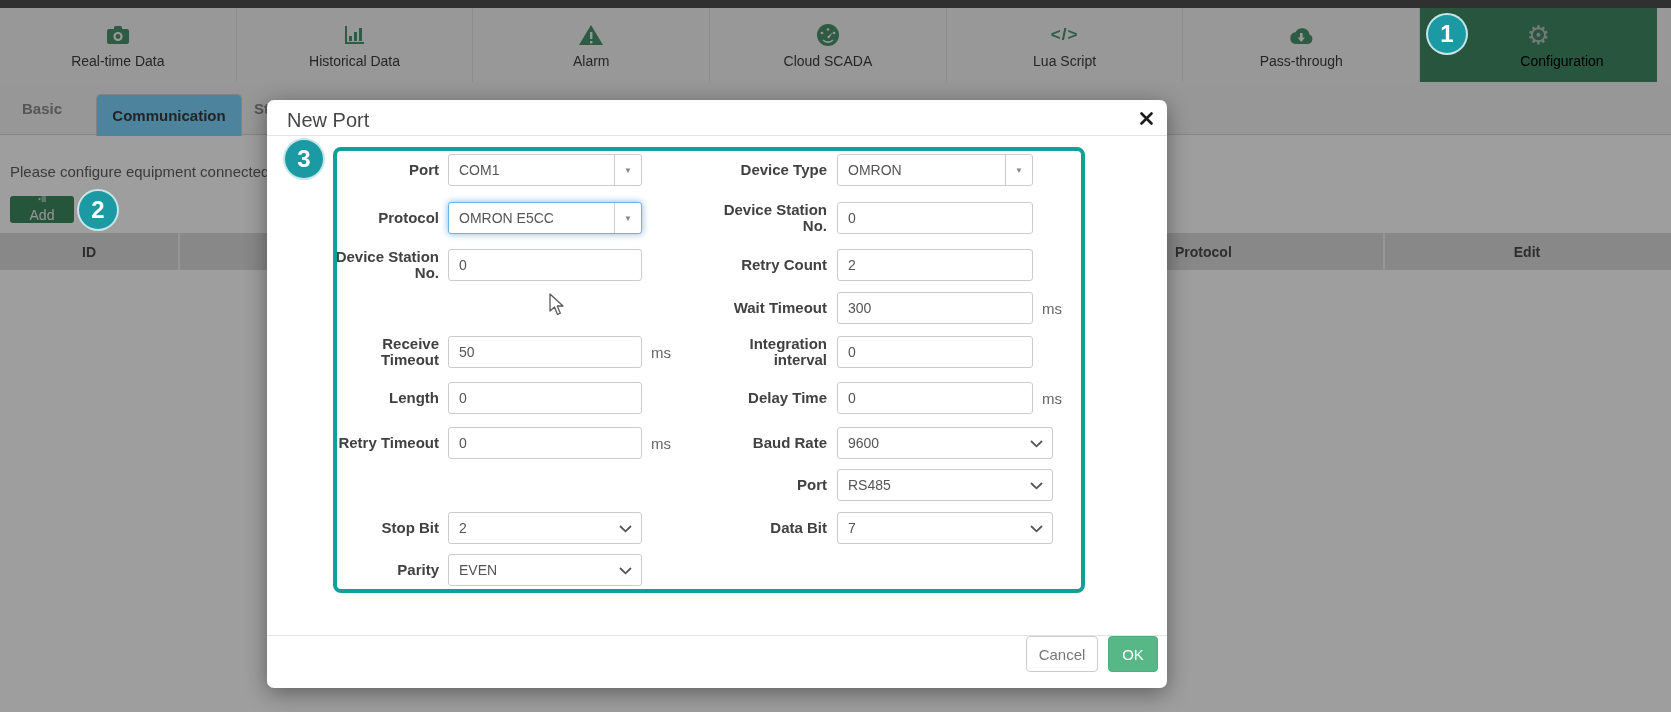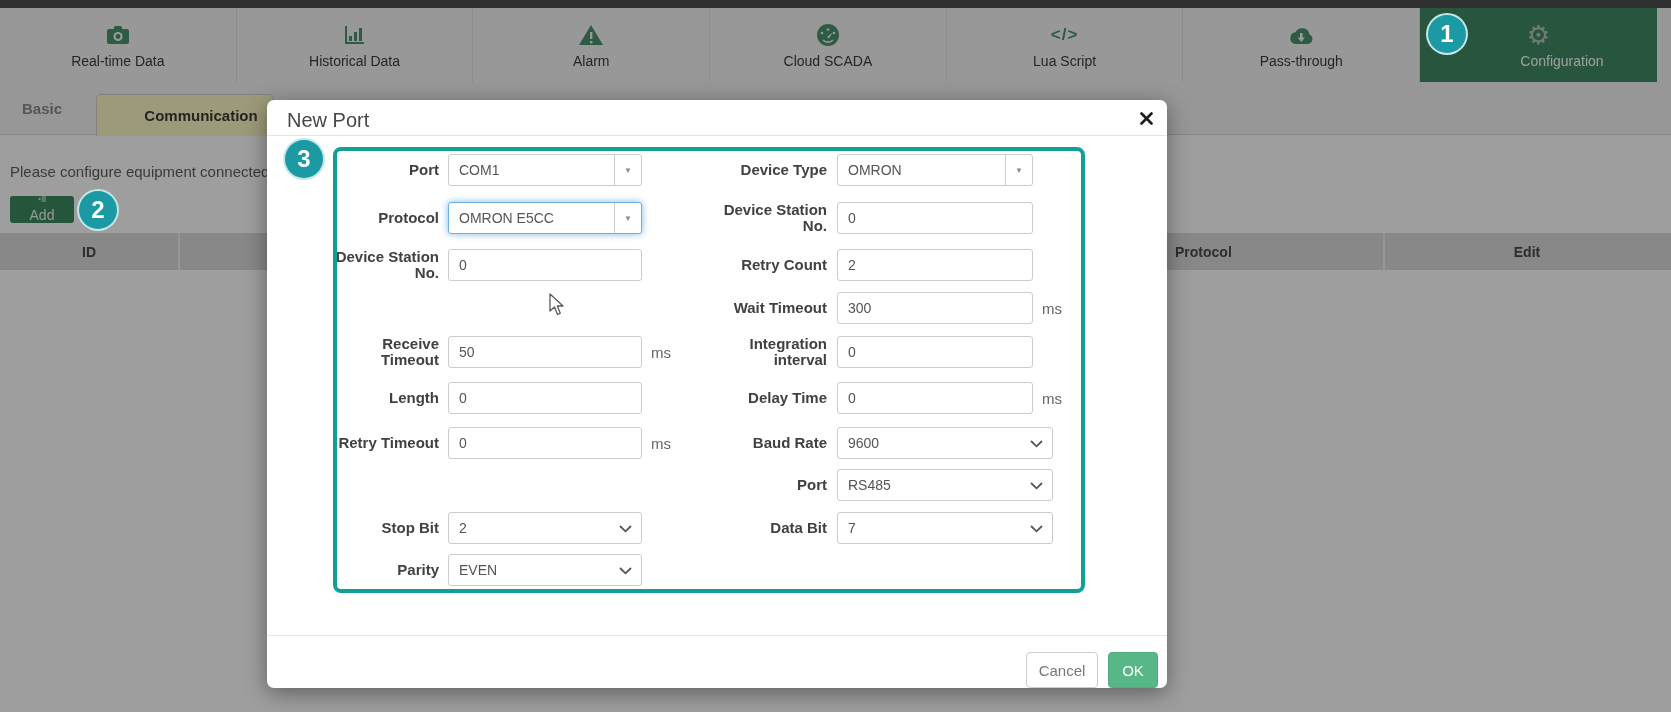--- a/index.html
+++ b/index.html
@@ -5,28 +5,28 @@
   html,body{margin:0;padding:0;background:#fff;font-family:"Liberation Sans",sans-serif;}
   .screen{position:relative;width:1671px;height:712px;overflow:hidden;background:#fff;}
   
   .topstrip{position:absolute;left:0;top:0;width:1671px;height:8px;background:#4e4e4e;}
   
   .nav{position:absolute;left:0;top:8px;width:1671px;height:74px;background:#f6f6f6;border-bottom:1px solid #dcdcdc;display:flex;}
   .nav-item{width:236.7px;height:74px;display:flex;flex-direction:column;align-items:center;justify-content:center;border-right:1px solid #e4e4e4;box-sizing:border-box;cursor:pointer;}
   .nav-item .ic{height:28px;display:flex;align-items:center;justify-content:center;}
   .nav-item .lbl{font-size:14px;color:#3c3c3c;margin-top:4px;}
   .nav-item.active{background:#3f8a63;border-right:none;}
-  .nav-item.active .lbl{color:#ffffff;margin-left:47px;}
+  .nav-item.active .lbl{color:#000000;margin-left:47px;}
   .nav-fill{flex:1;}
   .lua-glyph{font-size:17px;font-weight:bold;color:#4a936c;letter-spacing:1px;}
   .gear-glyph{font-size:26px;color:#b9c6bf;line-height:26px;}
   
   .tabband{position:absolute;left:0;top:82px;width:1671px;height:53px;background:#f4f4f4;border-bottom:1px solid #d7d7d7;box-sizing:border-box;}
   .tab-basic{position:absolute;left:22px;top:18px;font-size:15px;font-weight:bold;color:#8b8b8b;cursor:pointer;}
-  .tab-comm{position:absolute;left:96px;top:12px;width:144px;height:41px;background:#fef9c3;border:1px solid #d2d2d2;border-bottom:none;border-radius:5px 5px 0 0;display:flex;align-items:center;justify-content:center;font-size:15px;font-weight:bold;color:#3a3a3a;z-index:2;cursor:pointer;padding-left:32px;}
+  .tab-comm{position:absolute;left:96px;top:12px;width:144px;height:41px;background:#7dd3fc;border:1px solid #d2d2d2;border-bottom:none;border-radius:5px 5px 0 0;display:flex;align-items:center;justify-content:center;font-size:15px;font-weight:bold;color:#3a3a3a;z-index:2;cursor:pointer;}
   .tab-third{position:absolute;left:254px;top:18px;font-size:15px;font-weight:bold;color:#8b8b8b;cursor:pointer;}
   
   .hint{position:absolute;left:10px;top:163px;font-size:15px;color:#606060;white-space:nowrap;}
   .addbtn{position:absolute;left:10px;top:196px;width:64px;height:27px;background:#3d8a5f;border-radius:3px;display:flex;align-items:center;justify-content:center;gap:5px;color:#eef4f0;font-size:14px;cursor:pointer;flex-direction:column;}
   .thead{position:absolute;left:0;top:233px;width:1671px;height:37px;background:#dcdcdc;font-size:14px;font-weight:bold;color:#4a4a4a;}
   .th-id{position:absolute;left:0;top:0;width:178px;height:37px;display:flex;align-items:center;justify-content:center;}
   .th-div1{position:absolute;left:178px;top:0;width:2px;height:37px;background:#f2f2f2;}
   .th-protocol{position:absolute;left:1175px;top:0;height:37px;display:flex;align-items:center;}
   .th-div2{position:absolute;left:1383px;top:0;width:2px;height:37px;background:#f2f2f2;}
   .th-edit{position:absolute;left:1383px;top:0;width:288px;height:37px;display:flex;align-items:center;justify-content:center;}
@@ -56,21 +56,21 @@
   .sel2.focused{border-color:#6cb2e4;box-shadow:0 0 7px rgba(93,166,227,.8);}
   .s2v{flex:1;display:flex;align-items:center;padding-left:10px;font-size:14px;color:#555;}
   .s2a{width:26px;border-left:1px solid #ccc;display:flex;align-items:center;justify-content:center;font-size:8px;color:#888;}
   .nsel{height:32px;border:1px solid #ccc;border-radius:3px;box-sizing:border-box;display:flex;align-items:center;background:#fff;cursor:pointer;position:relative;}
   .frow.L .nsel{width:194px;margin-left:9px;}
   .frow.R .nsel{width:216px;margin-left:10px;}
   .nsv{flex:1;padding-left:10px;font-size:14px;color:#555;}
   .chev{position:absolute;right:9px;top:12px;}
   .ms{font-size:15px;color:#666;margin-left:9px;}
   
-  .m-footer{position:absolute;left:0;bottom:0;width:100%;height:53px;border-top:1px solid #e4e4e4;box-sizing:border-box;display:flex;align-items:flex-end;justify-content:flex-end;gap:10px;padding-right:9px;}
+  .m-footer{position:absolute;left:0;bottom:0;width:100%;height:53px;border-top:1px solid #e4e4e4;box-sizing:border-box;display:flex;align-items:flex-start;justify-content:flex-end;gap:10px;padding-right:9px;}
   .btn-cancel{width:70px;height:34px;background:#fff;border:1px solid #ccc;border-radius:4px;display:flex;align-items:center;justify-content:center;font-size:15px;color:#777;cursor:pointer;}
   .btn-ok{width:48px;height:34px;background:#57b787;border:1px solid #4fae7e;border-radius:4px;display:flex;align-items:center;justify-content:center;font-size:15px;color:#fff;cursor:pointer;}
   
   .badge{position:absolute;width:42px;height:42px;border-radius:50%;background:#1b9aa3;border:2px solid rgba(255,255,255,.75);box-sizing:border-box;display:flex;align-items:center;justify-content:center;color:#fff;font-size:24px;font-weight:bold;z-index:30;}
   .badge1{left:1426px;top:13px;}
   .badge2{left:77px;top:189px;}
   .badge3{left:283px;top:138px;}
   
   .cursor{position:absolute;left:548px;top:293px;z-index:40;pointer-events:none;}
 </style>

